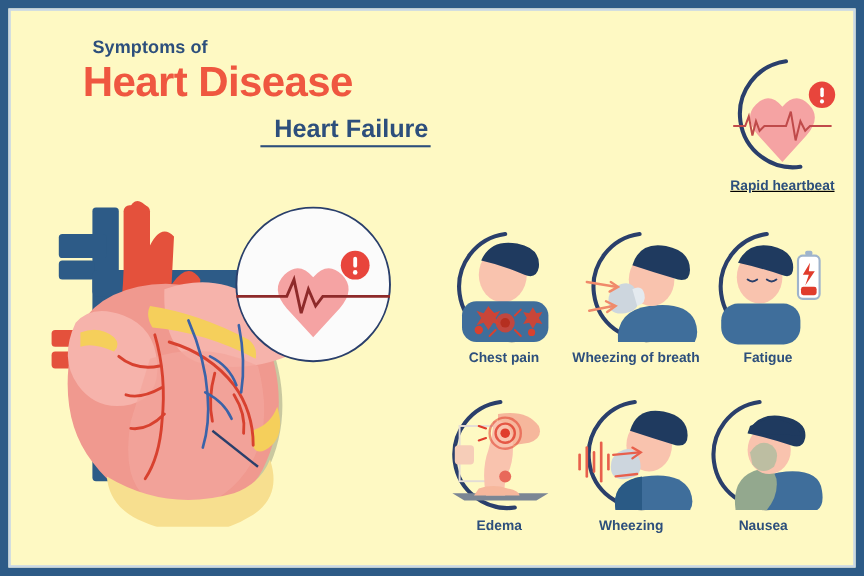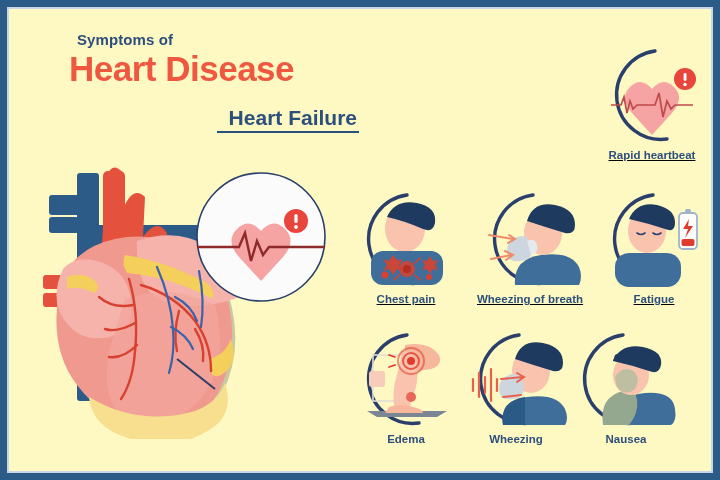--- a/index.html
+++ b/index.html
@@ -28,38 +28,38 @@
   #subtitle-small {
     font-size:15px; font-weight:bold; color:#2d4f7c;
     letter-spacing:0.1px; padding-left:8px;
   }
   #main-title {
     font-size:35px; font-weight:bold; color:#ef5740;
     letter-spacing:-0.5px; line-height:1.08; margin-top:2px;
   }
   #sub-title {
     font-size:21px; font-weight:bold; color:#2d4f7c;
-    text-align:right; margin-top:18px; padding-right:2px;
+    text-align:right; margin-top:8px; padding-right:2px;
     border-bottom:2px solid #2d4f7c; display:inline-block;
     padding-bottom:1px; float:right;padding-left:12px;
   }
 
   
   #heart-illustration { position:absolute; left:20px; top:150px; width:290px; height:280px; }
   #heart-illustration svg { display:block; }
 
   
   #symptom-grid {
     position:absolute; left:338px; top:28px;
     width:368px; height:420px;
   }
   .grid-row { position:absolute; width:100%; display:flex; }
   .row-1 { top:6px;   justify-content:flex-end; padding-right:8px; gap:14px;text-decoration:underline; }
-  .row-2 { top:150px; justify-content:space-between; padding:0 6px 0 4px;text-decoration:underline; }
-  .row-3 { top:290px; justify-content:flex-start; padding:0 14px 0 4px; }
+  .row-2 { top:150px; justify-content:center; padding:0 6px 0 4px; }
+  .row-3 { top:290px; justify-content:center; padding:0 14px 0 4px; }
 
   .symptom-item { width:110px; text-align:center; }
   .icon-stage { position:relative; width:110px; height:104px; margin:0 auto; }
   .icon-stage svg { position:absolute; left:0; top:0; }
   .symptom-label {
     font-size:11.5px; font-weight:bold; color:#2d4f7c;
     margin-top:2px; white-space:nowrap; line-height:1.2;
   }
 </style>
 </head>

